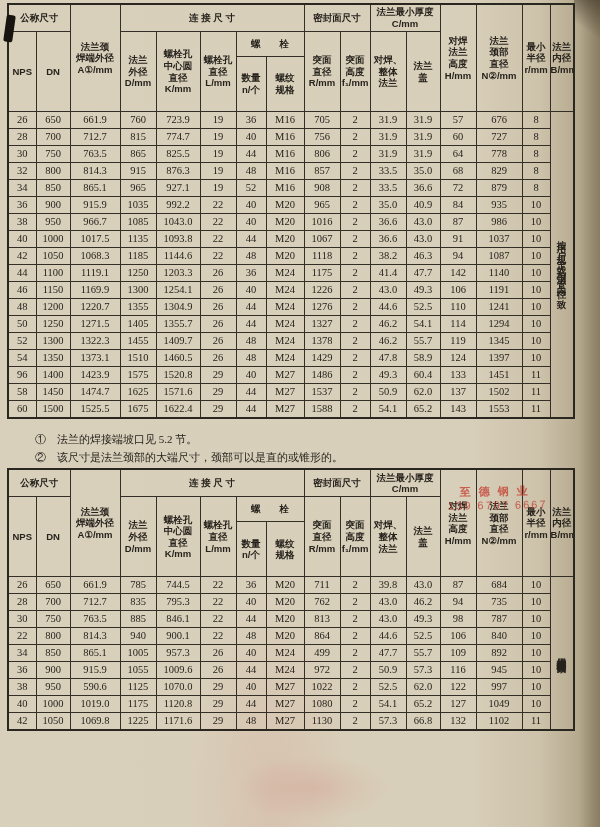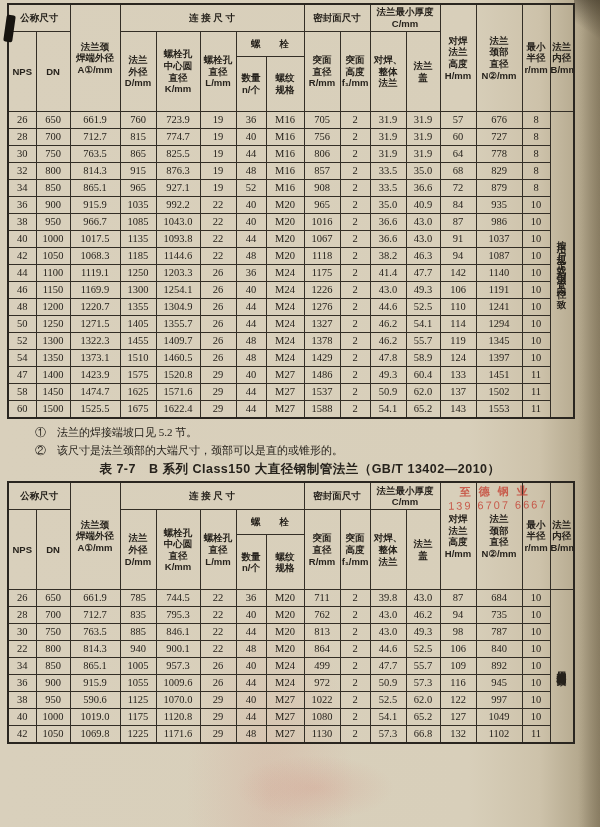--- a/index.html
+++ b/index.html
@@ -27,21 +27,21 @@
   td{font-size:10.5px;height:16px;line-height:1;}
   tr.hr1 th{height:26px;}
   tr.hr2 th{height:24px;margin-top:24px;}
   tr.hr3 th{height:54px;}
   td.side-note{
     writing-mode:vertical-rl;text-orientation:upright;
     font-family:"Liberation Sans",sans-serif;font-size:9.5px;font-weight:bold;
     letter-spacing:5px;padding:2px 0;
   }
   #table2 td.side-note{letter-spacing:0.5px;}
-  .footnotes{margin:4px 0 2px 28px;font-size:11px;line-height:1.65;}
+  .footnotes{margin:11px 0 2px 28px;font-size:11px;line-height:1.65;}
   .footnote{white-space:nowrap;}
   .watermark{
     position:absolute;left:448px;top:484px;color:rgba(198,72,58,0.85);
     font-family:"Liberation Sans",sans-serif;font-size:11px;line-height:1.3;
     text-align:center;transform:rotate(-1deg);
   }
   .watermark .company{letter-spacing:8px;font-weight:bold;}
   .watermark .phone{letter-spacing:2px;}
   .artifact{position:absolute;pointer-events:none;}
   .mark-tl{left:5px;top:15px;width:9px;height:27px;background:#17140f;transform:rotate(8deg);border-radius:2px;}
@@ -386,21 +386,21 @@
           <td>M24</td>
           <td>1429</td>
           <td>2</td>
           <td>47.8</td>
           <td>58.9</td>
           <td>124</td>
           <td>1397</td>
           <td>10</td>
         </tr>
         <tr>
-          <td>47</td>
+          <td>96</td>
           <td>1400</td>
           <td>1423.9</td>
           <td>1575</td>
           <td>1520.8</td>
           <td>29</td>
           <td>40</td>
           <td>M27</td>
           <td>1486</td>
           <td>2</td>
           <td>49.3</td>
@@ -444,21 +444,20 @@
           <td>11</td>
         </tr>
       </tbody>
   </table>
 
   <div class="footnotes">
     <div class="footnote">①　法兰的焊接端坡口见 5.2 节。</div>
     <div class="footnote">②　该尺寸是法兰颈部的大端尺寸，颈部可以是直的或锥形的。</div>
   </div>
 
-  <div class="tbl-title">表 7-7　B 系列 Class150 大直径钢制管法兰（GB/T 13402—2010）</div>
 
   <table id="table2">
     <colgroup>
       <col style="width:28px">
         <col style="width:34px">
         <col style="width:50px">
       <col style="width:36px">
         <col style="width:44px">
         <col style="width:36px">
       <col style="width:30px">

